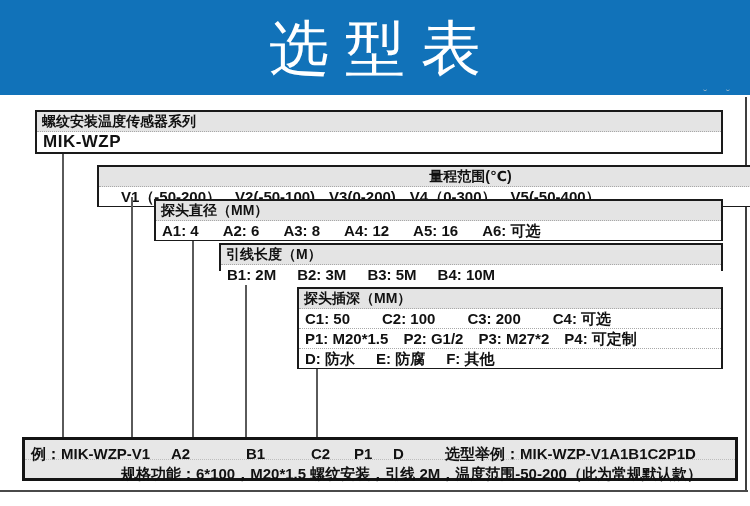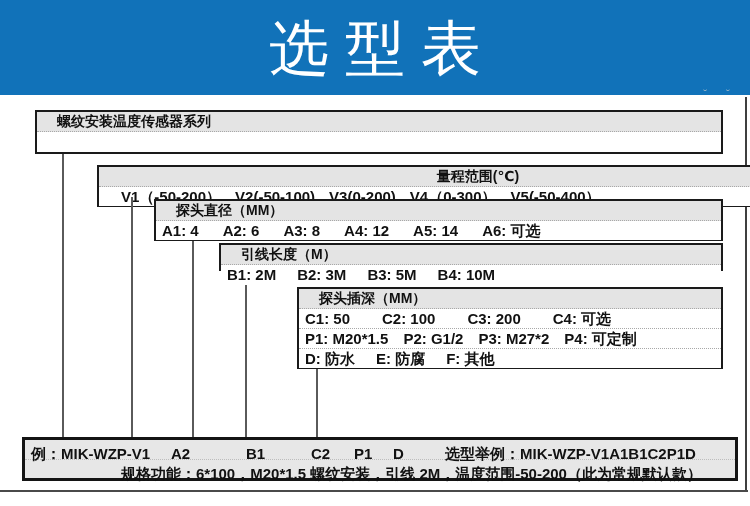--- a/index.html
+++ b/index.html
@@ -26,21 +26,21 @@
   .outer-right{position:absolute;left:745px;top:97px;width:2px;height:394px;background:#3f3f3f;}
   .outer-bottom{position:absolute;left:0;top:490px;width:748px;height:2px;background:#4a4a4a;}
   
   .box{
     position:absolute;border:2px solid #1a1a1a;background:#ffffff;
     box-sizing:border-box;
   }
   .box-title{
     background:#e4e4e4;border-bottom:1px dotted #a8a8a8;
     font-size:14px;font-weight:bold;line-height:19px;height:19px;
-    padding:0 0 0 20px;white-space:nowrap;
+    padding:0 0 0 5px;white-space:nowrap;
   }
   .box-row{
     background:#ffffff;font-size:15px;font-weight:bold;line-height:19px;height:19px;
     padding:0 0 0 6px;display:flex;white-space:nowrap;align-items:center;
   }
   .box-row.dotted{border-bottom:1px dotted #a8a8a8;}
   .gap13{gap:14px;padding-left:22px;} .gap24{gap:24px;} .gap21{gap:21px;} .gap22{gap:32px;} .gap15{gap:15px;}
   .b1{left:35px;top:110px;width:688px;height:44px;}
   .b1 .box-title{height:19px;}
   .model-row{font-size:17px;letter-spacing:0.5px;}
@@ -74,41 +74,42 @@
 <div class="banner">
   <div class="banner-title">选型表</div>
 </div>
 <div class="corner-marks">˘ ˘</div>
 
 <div class="outer-right"></div>
 <div class="outer-bottom"></div>
 
 <div class="box b1">
   <div class="box-title">螺纹安装温度传感器系列</div>
+  <div class="box-row model-row">MIK-WZP</div>
 </div>
 
 <div class="box b2">
   <div class="box-title">量程范围(℃)</div>
   <div class="box-row gap13">
     <span>V1（-50-200）</span>
     <span>V2(-50-100)</span>
     <span>V3(0-200)</span>
     <span>V4（0-300）</span>
     <span>V5(-50-400）</span>
   </div>
 </div>
 
 <div class="box b3">
   <div class="box-title">探头直径（MM）</div>
   <div class="box-row gap24">
     <span>A1: 4</span>
     <span>A2: 6</span>
     <span>A3: 8</span>
     <span>A4: 12</span>
-    <span>A5: 14</span>
+    <span>A5: 16</span>
     <span>A6: 可选</span>
   </div>
 </div>
 
 <div class="box b4">
   <div class="box-title">引线长度（M）</div>
   <div class="box-row gap21">
     <span>B1: 2M</span>
     <span>B2: 3M</span>
     <span>B3: 5M</span>

